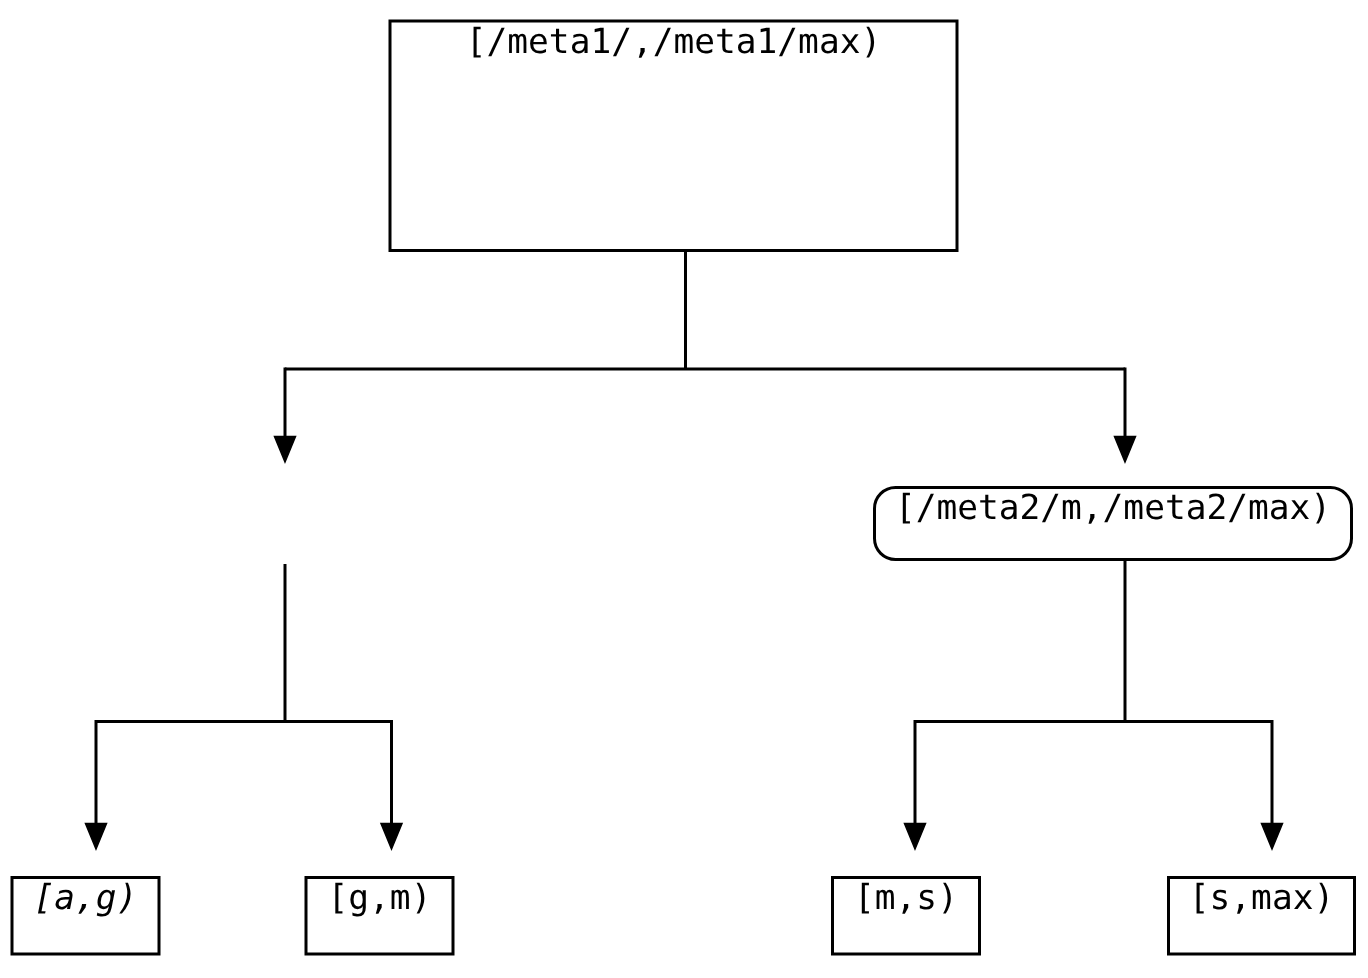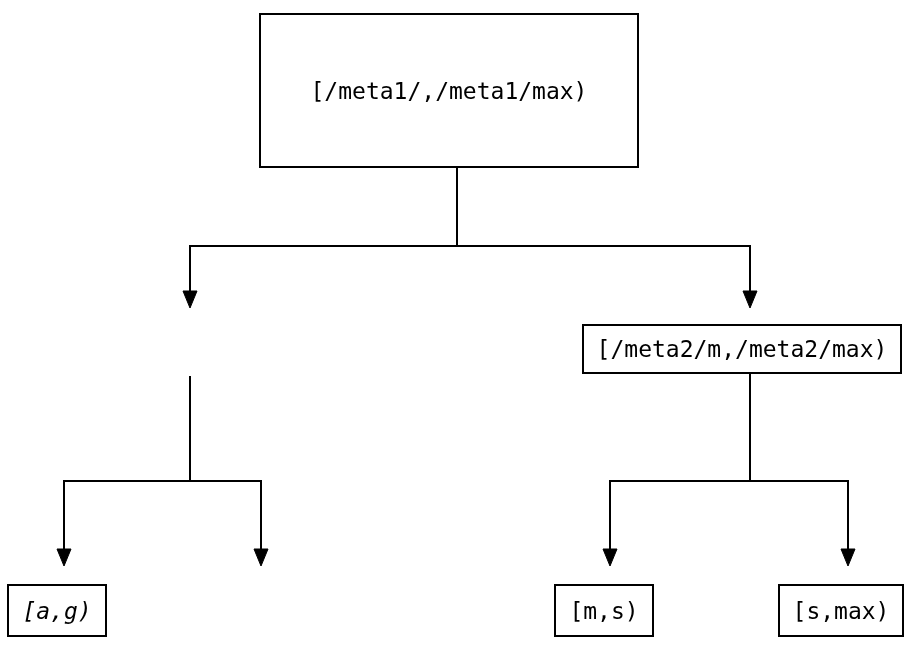--- a/index.html
+++ b/index.html
@@ -29,29 +29,28 @@
   .edges polygon {
     fill: #000000;
     stroke: #000000;
   }
   .node {
     position: absolute;
     box-sizing: border-box;
     border: 2px solid #000000;
     background: #ffffff;
     display: flex;
-    align-items: center;
     justify-content: center;
     font-size: 23px;
     color: #000000;
     white-space: nowrap;
   }
   .node-root  { left: 259px; top: 13px;  width: 380px; height: 155px; }
   .node-left  { left: 22px;  top: 325px; width: 322px; height: 51px;  }
-  .node-right { left: 582px; top: 324px; width: 320px; height: 50px;  }
+  .node-right { left: 582px; top: 324px; width: 320px; height: 50px; border-radius: 15px;  }
   .node-ag    { left: 7px;   top: 584px; width: 100px; height: 53px; font-style: italic;  }
   .node-gm    { left: 203px; top: 584px; width: 100px; height: 53px;  }
   .node-ms    { left: 554px; top: 584px; width: 100px; height: 53px;  }
   .node-smax  { left: 778px; top: 584px; width: 126px; height: 53px;  }
 </style>
 </head>
 <body>
 
 <div class="canvas">
 
@@ -91,20 +90,23 @@
 
 
   <div class="node node-right">
     <span>[/meta2/m,/meta2/max)</span>
   </div>
 
   <div class="node node-ag">
     <span>[a,g)</span>
   </div>
 
+  <div class="node node-gm">
+    <span>[g,m)</span>
+  </div>
 
   <div class="node node-smax">
     <span>[s,max)</span>
   </div>
 
   <div class="node node-ms">
     <span>[m,s)</span>
   </div>
 
 </div>

